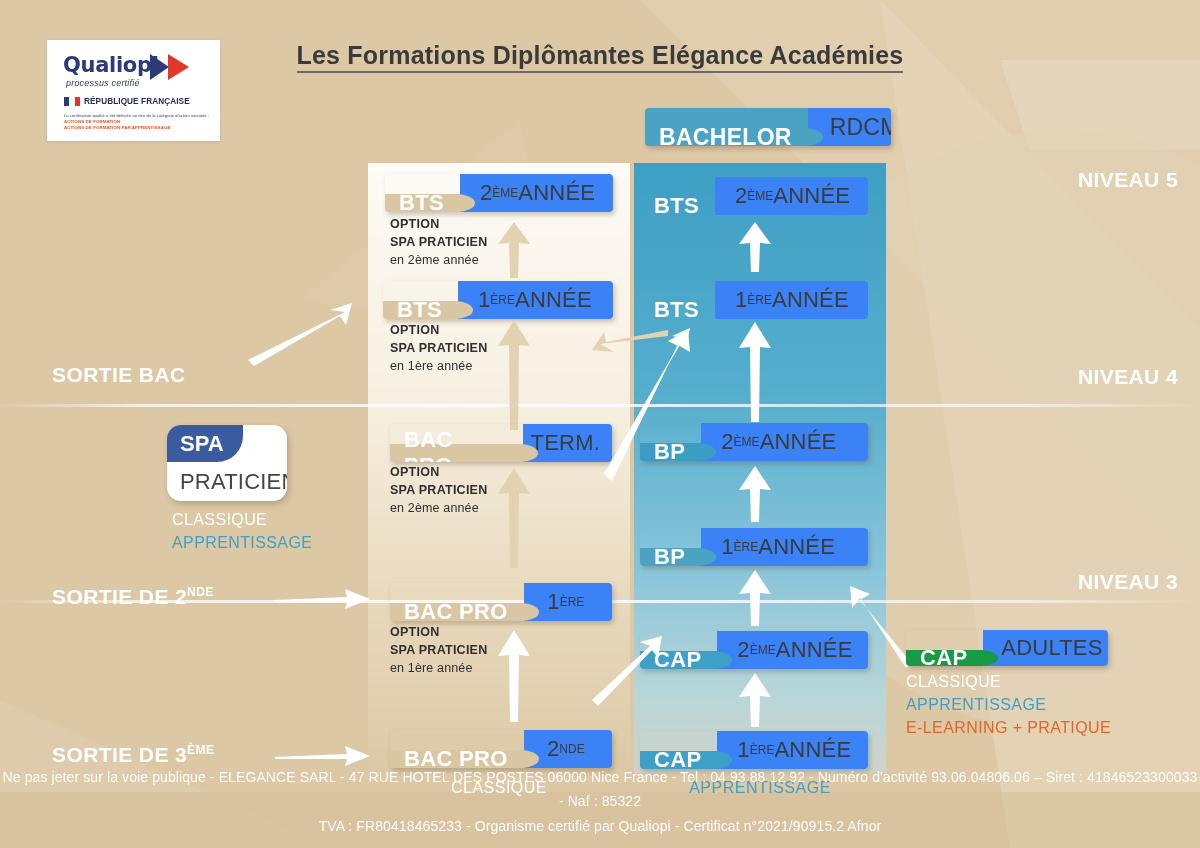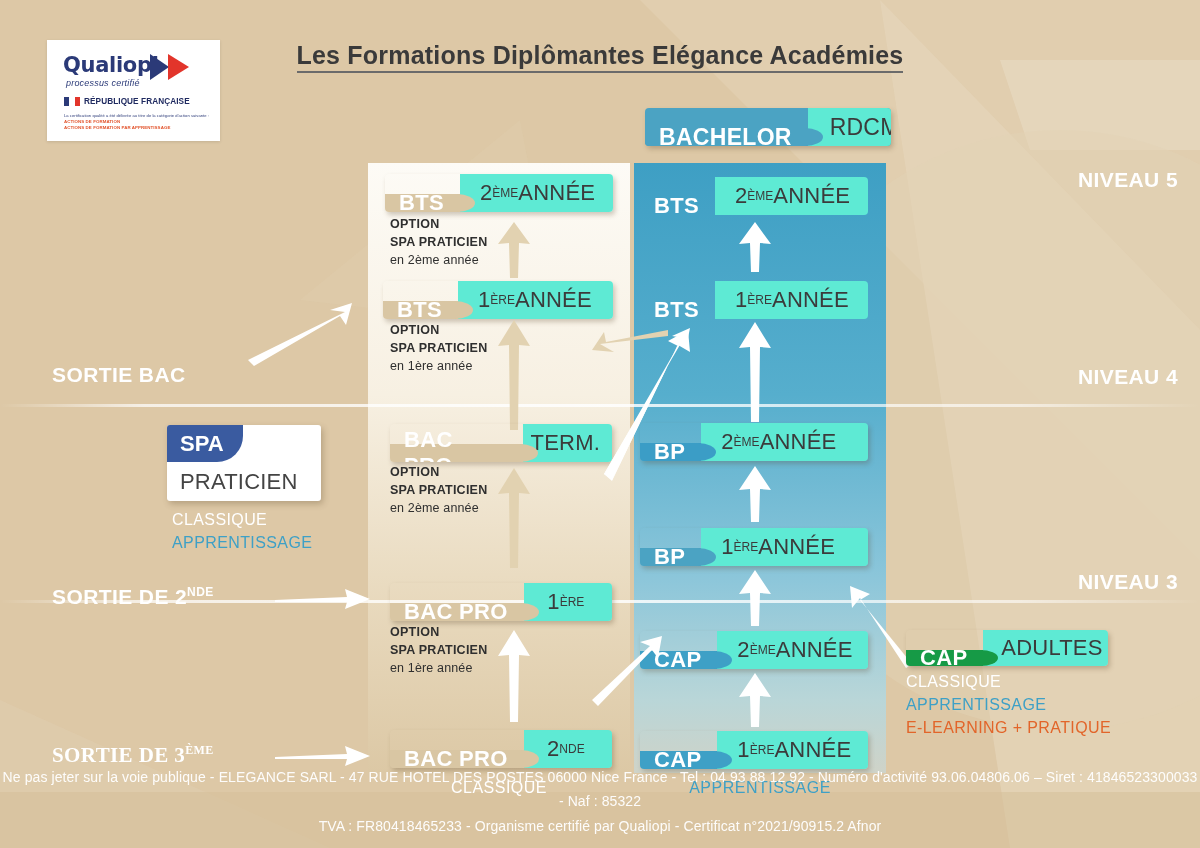--- a/index.html
+++ b/index.html
@@ -70,21 +70,21 @@
     display:flex;align-items:center;justify-content:flex-start;
     padding:0 16px 0 14px;color:#fff;font-weight:bold;font-size:22px;
     letter-spacing:.3px;position:relative;margin-top:20px;
   }
   .badge .tagpart::after{
     content:"";position:absolute;right:-15px;top:0;bottom:0;width:30px;
     border-radius:0 60% 60% 0 / 0 50% 50% 0;
     background:inherit;
   }
   .badge .valpart{
-    flex:1;background:#5eead4;display:flex;align-items:center;
+    flex:1;background:#3b82f6;display:flex;align-items:center;
     padding-left:20px;padding-right:12px;color:#3b3b3b;font-size:22px;
     letter-spacing:.2px;white-space:nowrap;
   }
   .badge .valpart.center{justify-content:center;padding-left:8px;}
   .badge sup{font-size:12px;vertical-align:super;line-height:0;letter-spacing:0;}
 
   
   .tag-tan{background:#d9c6a3;}
   .tag-blue{background:#3ea0c6;}
   .tag-blue-d{background:#3b9dc6;}
@@ -103,22 +103,22 @@
   .arrow-up{position:absolute;}
   .arrow-up svg{display:block;}
 
   
   .bachelor{
     position:absolute;left:645px;top:108px;width:246px;height:38px;
   }
 
   
   .spa-card{
-    position:absolute;left:167px;top:425px;width:154px;height:76px;
-    background:#fff;border-radius:3px;box-shadow:2px 3px 6px rgba(90,70,40,.3);
+    position:absolute;left:167px;top:425px;width:120px;height:76px;
+    background:#fff;border-radius:14px;box-shadow:2px 3px 6px rgba(90,70,40,.3);
     overflow:hidden;
   }
   .spa-card .spa-top{
     position:absolute;left:0;top:0;width:76px;height:37px;background:#3a5ba0;
     border-bottom-right-radius:26px;
     color:#fff;font-size:22px;font-weight:bold;display:flex;align-items:center;
     padding-left:13px;box-sizing:border-box;
   }
   .spa-card .spa-bottom{
     position:absolute;left:0;top:37px;width:100%;height:39px;
@@ -404,21 +404,21 @@
     <div class="mode-apprentissage">APPRENTISSAGE</div>
     <div class="mode-elearning">E-LEARNING + PRATIQUE</div>
   </div>
 
   <div class="sortie" style="left:52px;top:363px;">
     <span>SORTIE BAC</span><sup></sup>
   </div>
   <div class="sortie" style="left:52px;top:585px;">
     <span>SORTIE DE 2</span><sup>NDE</sup>
   </div>
-  <div class="sortie" style="left:52px;top:743px;font-family:Liberation Serif, serif;">
+  <div class="sortie" style="left:52px;top:743px;">
     <span>SORTIE DE 3</span><sup>ÈME</sup>
   </div>
 
   <div class="arrow-up" style="left:275px;top:588px;">
     <svg width="96" height="22" viewBox="0 0 96 22">
       <path d="M0 12 L72 9 L70 1 L95 11 L70 21 L72 14 L0 14 Z" fill="#ffffff"></path>
     </svg>
   </div>
   <div class="arrow-up" style="left:275px;top:745px;">
     <svg width="96" height="22" viewBox="0 0 96 22">

